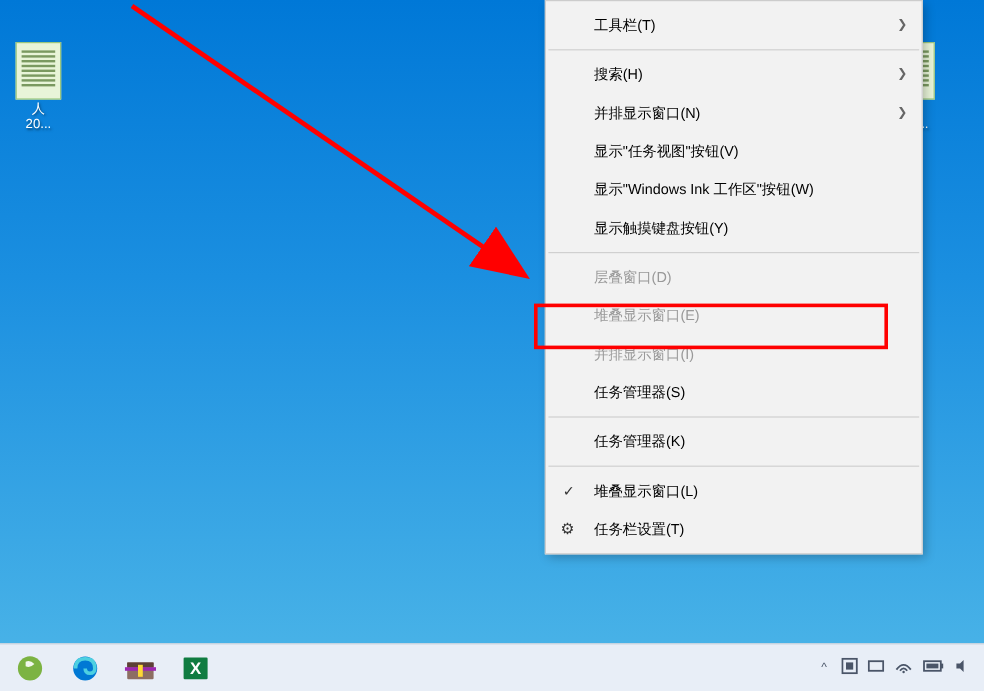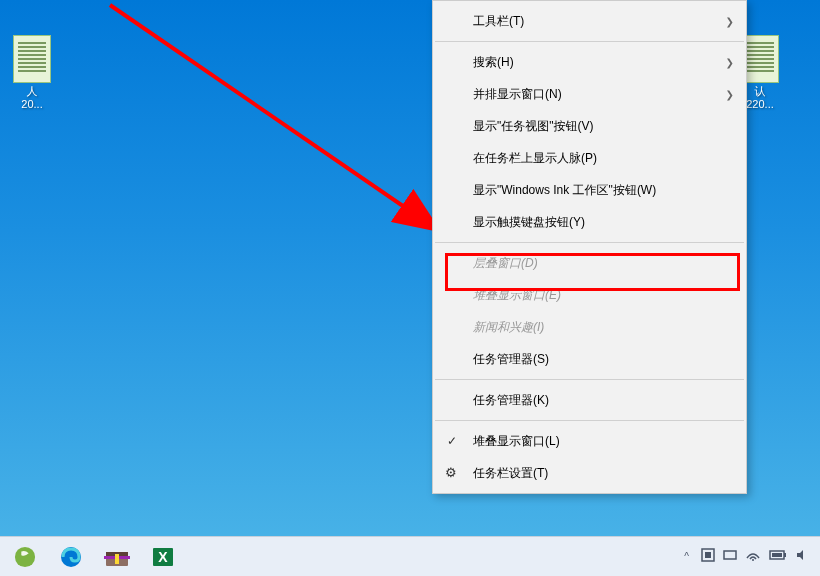--- a/index.html
+++ b/index.html
@@ -52,21 +52,21 @@
       box-shadow: 0 4px 0 #7a9960, 0 8px 0 #7a9960, 0 12px 0 #7a9960, 0 16px 0 #7a9960, 0 20px 0 #7a9960, 0 24px 0 #7a9960, 0 28px 0 #7a9960;
     }
     
     .desktop-icon .label {
       text-shadow: 1px 1px 2px rgba(0,0,0,0.5);
       line-height: 1.2;
     }
     
     .context-menu {
       position: absolute;
-      right: 73px;
+      right: 51px;
       top: 0;
       width: 315px;
       background: #f2f2f2;
       border: 1px solid #cccccc;
       box-shadow: 3px 3px 8px rgba(0,0,0,0.25);
       padding: 4px 0;
       z-index: 100;
     }
     
     .menu-item {
@@ -74,21 +74,20 @@
       font-size: 12px;
       color: #000;
       cursor: pointer;
       position: relative;
       line-height: 1.5;
     }
     
     .menu-item.disabled {
       color: #999;
       cursor: default;
-      font-style: italic;
     }
     
     .menu-item .arrow {
       position: absolute;
       right: 12px;
       top: 50%;
       transform: translateY(-50%);
       font-size: 10px;
       color: #666;
     }
@@ -228,44 +227,41 @@
     <div class="menu-item">
       <span>并排显示窗口(N)</span>
       <span class="arrow">❯</span>
     </div>
 
 
     <div class="menu-item">
       <span>显示"任务视图"按钮(V)</span>
     </div>
 
-    <div class="menu-item">
-      <span>在任务栏上显示人脉(P)</span>
-    </div>
 
     <div class="menu-item">
       <span>显示"Windows Ink 工作区"按钮(W)</span>
     </div>
 
     <div class="menu-item">
       <span>显示触摸键盘按钮(Y)</span>
     </div>
 
     <div class="menu-separator"></div>
 
     <div class="menu-item disabled">
       <span>层叠窗口(D)</span>
     </div>
 
     <div class="menu-item disabled">
       <span>堆叠显示窗口(E)</span>
     </div>
 
     <div class="menu-item disabled">
-      <span>新闻和兴趣(I)</span>
+      <span>并排显示窗口(I)</span>
     </div>
 
     <div class="menu-item">
       <span>任务管理器(S)</span>
     </div>
 
     <div class="menu-separator"></div>
 
     <div class="menu-item">
       <span>任务管理器(K)</span>

